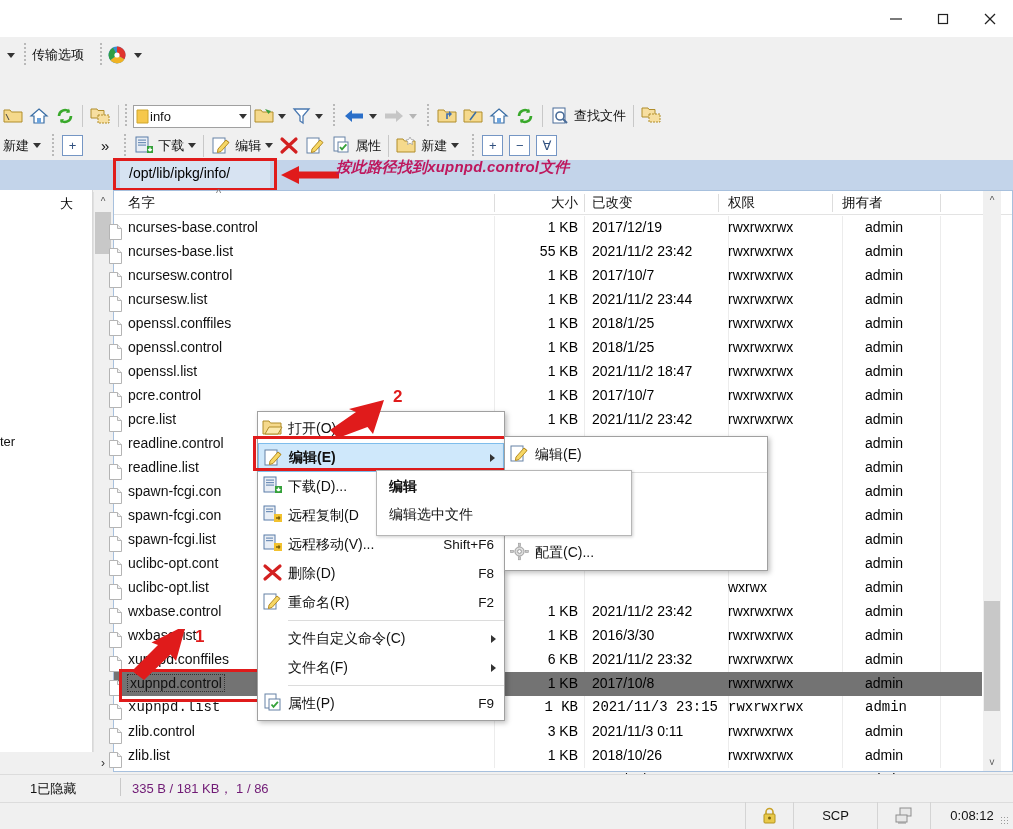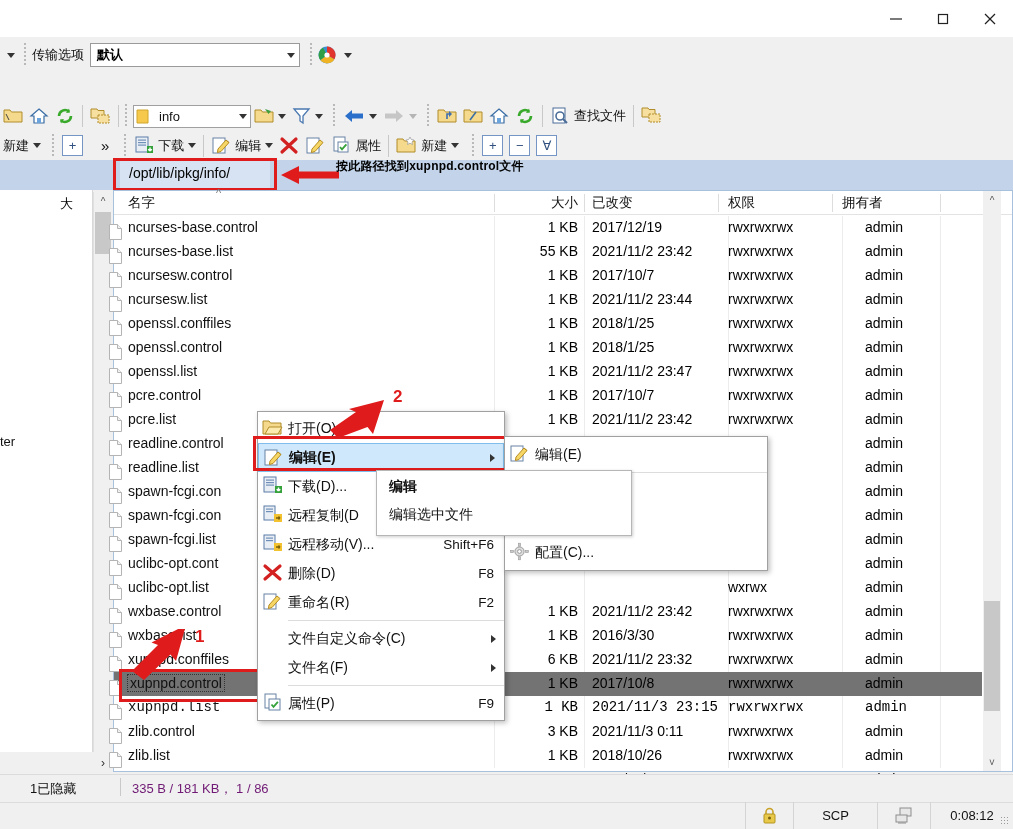--- a/index.html
+++ b/index.html
@@ -46,22 +46,22 @@
               display:flex;align-items:center;justify-content:space-between;padding:0 3px 0 2px; }
   .chev{ width:0;height:0;border-left:4px solid transparent;border-right:4px solid transparent;border-top:5px solid #333; }
   .chev.gray{ border-top-color:#b5b5b5; }
 
   
   .pathbar{ position:absolute; left:0; top:160px; width:1013px; height:30px; background:#c3d4ea; }
   .pathfield{ position:absolute; left:120px; top:161px; width:150px; height:27px; background:#d7e3f2; }
   .pathtext{ position:absolute; left:129px; top:165px; font-size:14px; color:#000; }
   .pathbox-hl{ position:absolute; left:113px; top:158px; width:164px; height:33px;
                border:3px solid #e01b1b; }
-  .annot{ position:absolute; left:336px; top:158px; font-size:12px; color:#000000;
-          font-weight:bold; letter-spacing:.2px; }
+  .annot{ position:absolute; left:336px; top:158px; font-size:15px; color:#be185d;
+          font-weight:bold; letter-spacing:.2px;font-style:italic; }
   .arrow-annot{ position:absolute; left:281px; top:163px; }
 
   
   .leftpane{ position:absolute; left:0; top:190px; width:92px; height:580px; background:#ffffff; }
   .leftpane-txt{ position:absolute; left:0; top:434px; font-size:13px; color:#111; }
   .lp-border{ position:absolute; left:92px; top:190px; width:1px; height:582px; background:#d8d8d8; }
   .lscroll{ position:absolute; left:93px; top:192px; width:18px; height:578px; background:#f0f0f0;
             border-left:1px solid #e0e0e0; }
   .lscroll .up,.lscroll .dn{ position:absolute; left:0; width:18px; height:18px;
             display:flex;align-items:center;justify-content:center; font-size:10px; color:#555; }
@@ -179,24 +179,20 @@
     </div>
   </div>
 
   <div class="optbar"></div>
   <div class="optrow">
     <div style="width:22px;display:flex;align-items:center;justify-content:center;">
       <span class="ctrl-caret"></span>
     </div>
     <div class="gripdots"></div>
     <span class="opt-label">传输选项</span>
-    <div class="opt-combo">
-      <span class="cbtxt">默认</span>
-      <span class="ctrl-caret"></span>
-    </div>
     <div class="gripdots" style="margin-left:8px"></div>
     <div style="width:26px;display:flex;align-items:center;justify-content:center">
       <svg width="20" height="20" viewBox="0 0 20 20">
         <circle cx="10" cy="10" r="8.5" fill="#3b8ed0"></circle>
         <path d="M10 1.5a8.5 8.5 0 0 1 7.4 12.7L10 10z" fill="#e0342c"></path>
         <path d="M17.4 14.2A8.5 8.5 0 0 1 3.3 15L10 10z" fill="#f0b323"></path>
         <path d="M3.3 15A8.5 8.5 0 0 1 6 2.6L10 10z" fill="#2f9e44"></path>
         <circle cx="10" cy="10" r="2.6" fill="#fff"></circle>
       </svg>
     </div>
@@ -226,21 +222,21 @@
     <div class="tbsep"></div>
     <div class="tbitem">
       <svg width="21" height="18" viewBox="0 0 21 18">
           <path d="M1 2h6l1 1.5h6V11H1z" fill="#f7dfa0" stroke="#b08d2a"></path>
           <rect x="8" y="8" width="11" height="8" fill="#f7dfa0" stroke="#b08d2a" stroke-dasharray="2 1"></rect>
         </svg>
     </div>
     <div class="tbsep"></div>
     <div class="gripdots"></div>
     <div class="pathcombo" style="margin-left:4px">
-      <span style="display:flex;align-items:center;gap:10px">
+      <span style="display:flex;align-items:center;gap:1px">
         <svg width="13" height="15" viewBox="0 0 13 15">
             <path d="M1 1h11v13H1z" fill="#f6c84c" stroke="#cfa62a"></path>
           </svg>
         <span class="tbtext">info</span>
       </span>
       <span class="chev"></span>
     </div>
     <div class="tbitem">
       <svg width="20" height="18" viewBox="0 0 20 18">
           <path d="M1 3h6l1.5 2H19v10H1z" fill="#f5d98c" stroke="#b08d2a"></path>
@@ -512,21 +508,21 @@
       </div>
       <div class="row" style="top: 144px;">
         <span style="position:absolute;left:0;top:4px">
           <svg class="fico" width="13" height="16" viewBox="0 0 13 16">
             <path d="M.5.5h8l4 4v11H.5z" fill="#fff" stroke="#b4b4b4"></path>
             <path d="M8.5.5v4h4" fill="#f2f2f2" stroke="#b4b4b4"></path>
           </svg>
         </span>
         <span class="fname">openssl.list</span>
         <span class="csize">1 KB</span>
-        <span class="cdate">2021/11/2 23:47</span>
+        <span class="cdate">2021/11/2 18:47</span>
         <span class="cperm">rwxrwxrwx</span>
         <span class="cown">admin</span>
       </div>
       <div class="row" style="top: 168px;">
         <span style="position:absolute;left:0;top:4px">
           <svg class="fico" width="13" height="16" viewBox="0 0 13 16">
             <path d="M.5.5h8l4 4v11H.5z" fill="#fff" stroke="#b4b4b4"></path>
             <path d="M8.5.5v4h4" fill="#f2f2f2" stroke="#b4b4b4"></path>
           </svg>
         </span>

